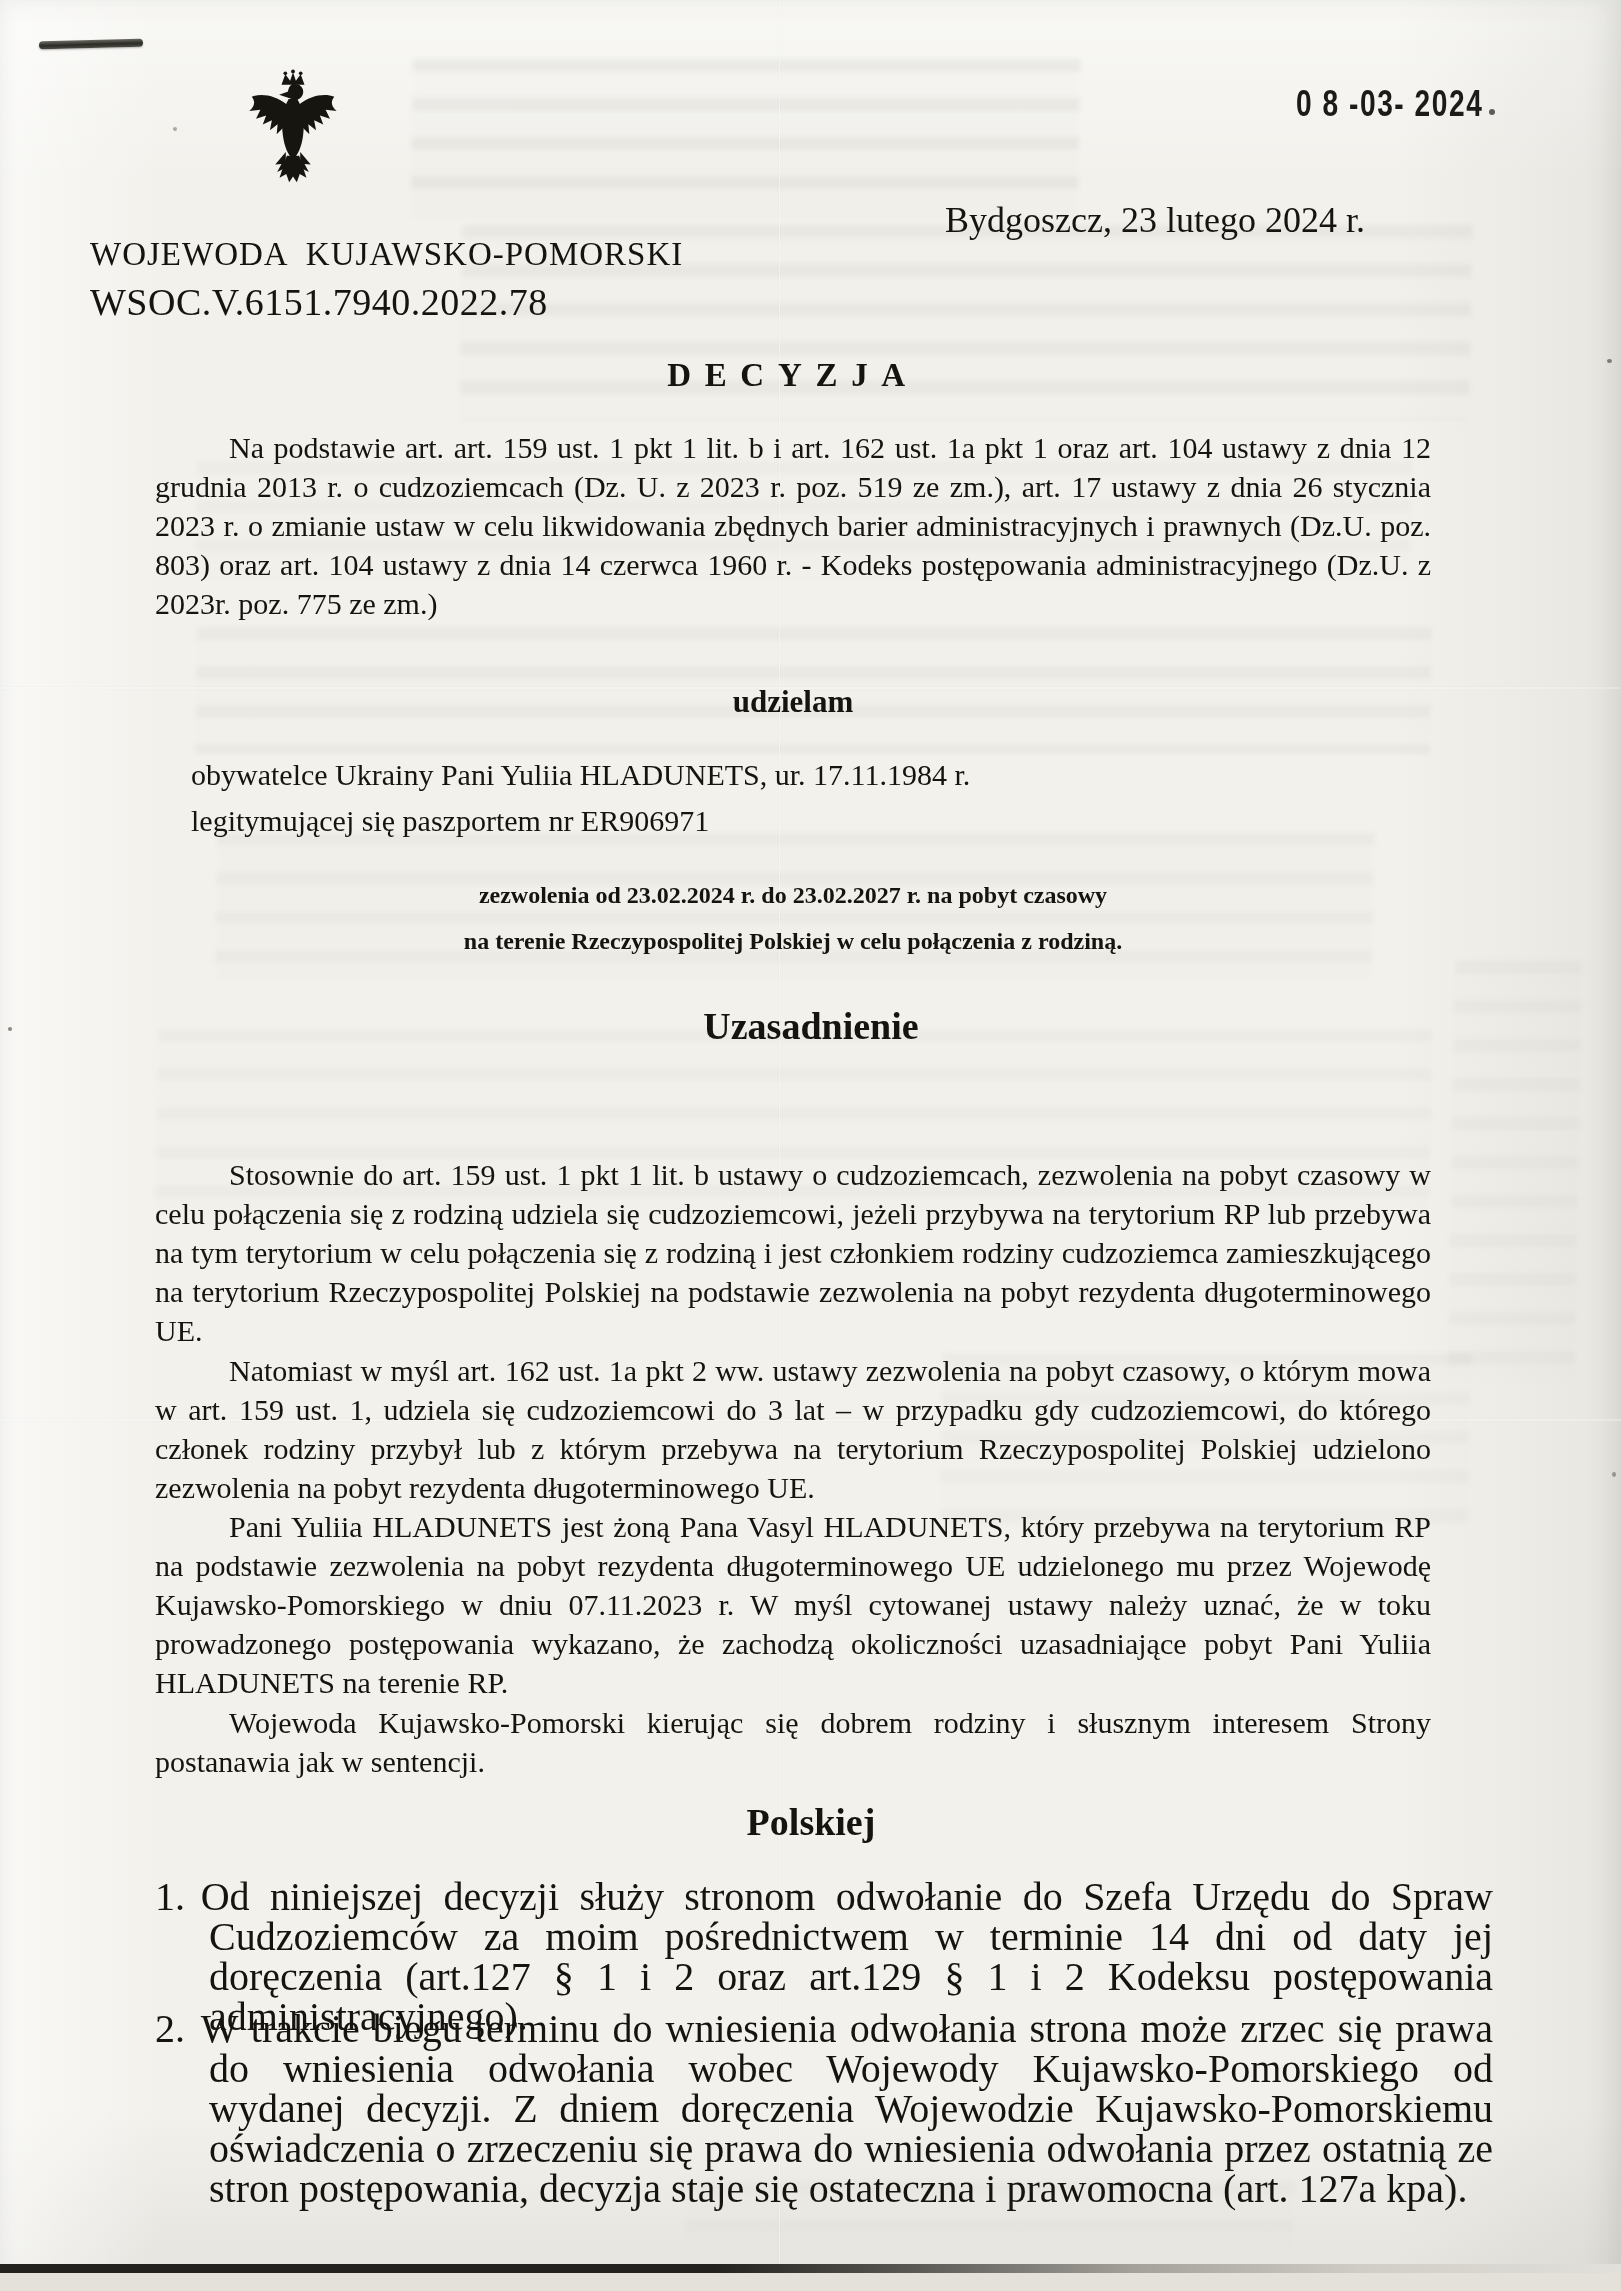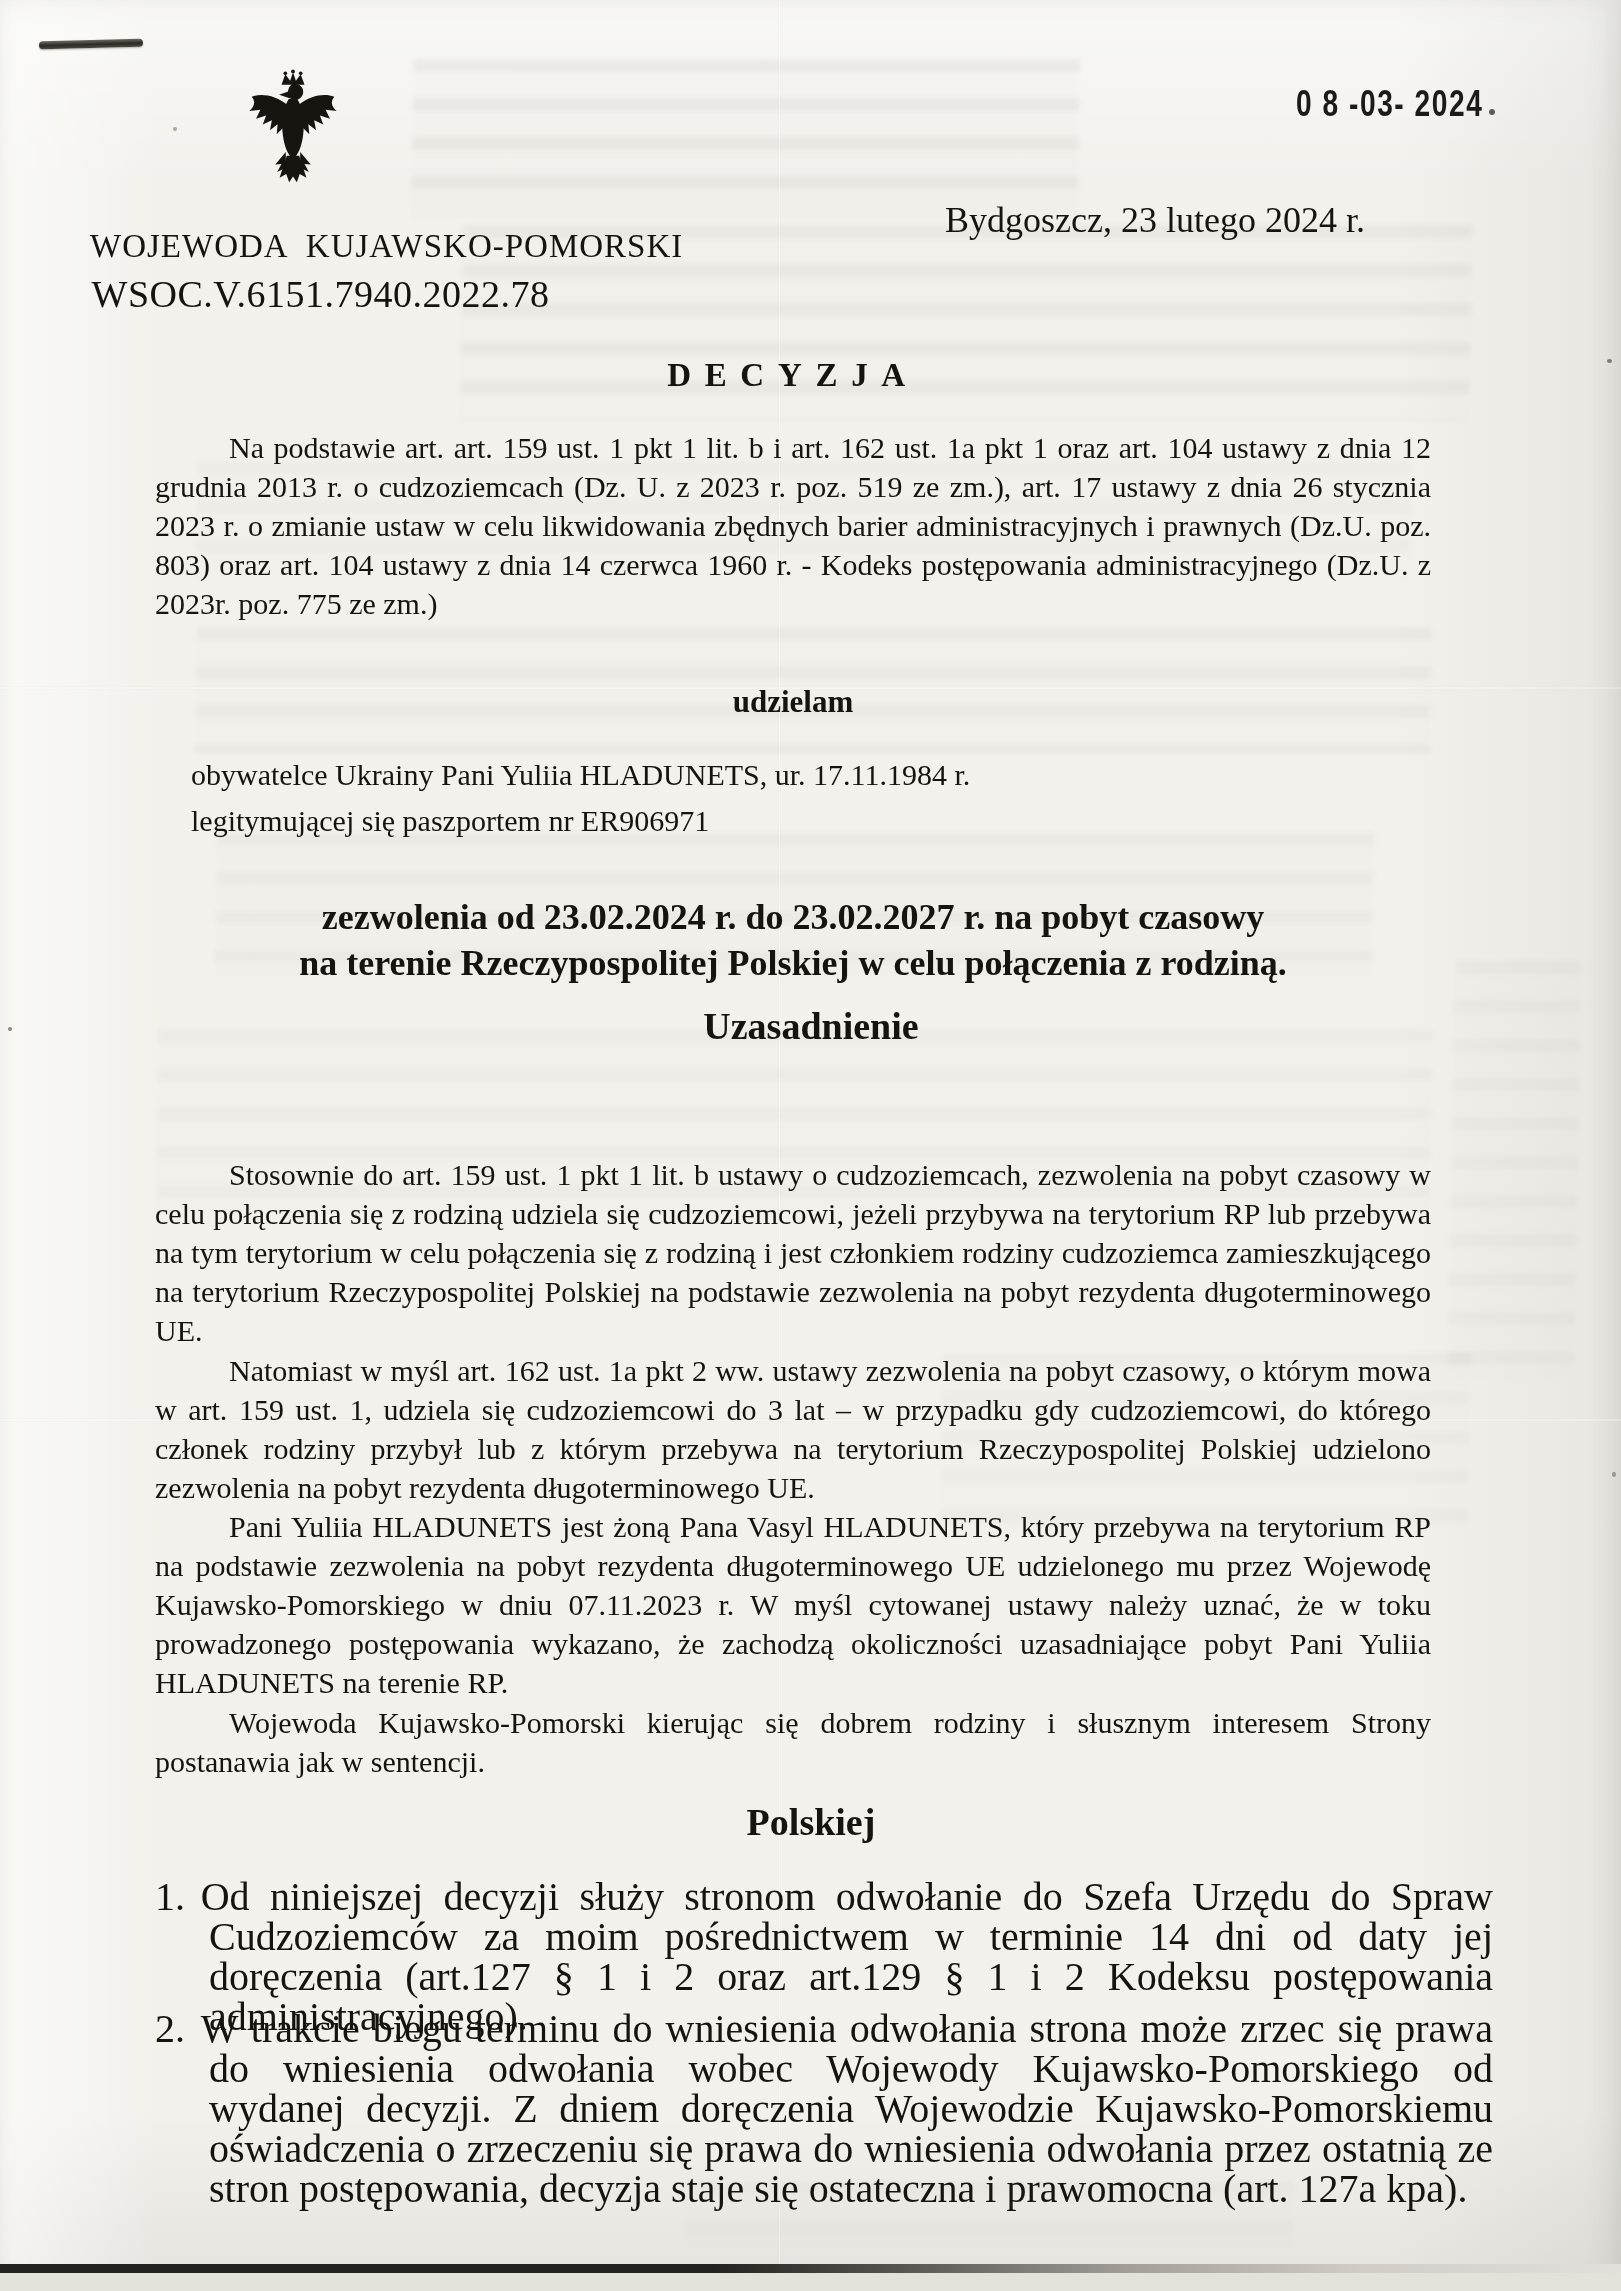--- a/index.html
+++ b/index.html
@@ -46,37 +46,37 @@
   
   .ink{position:absolute;z-index:2;}
   .stamp{
     left:1296px;top:82px;width:167px;
     font-family:"Liberation Sans","DejaVu Sans",sans-serif;
     font-weight:bold;font-size:36px;letter-spacing:2px;white-space:nowrap;
     transform:scale(.78,1.04);transform-origin:left top;
     color:#1c1b17;
   }
   .stamp-dot{left:1489px;top:109px;width:5.9px;height:5.9px;background:#3a3833;opacity:.8;}
-  .letterhead{left:90px;top:228px;width:461px;text-align:center;}
+  .letterhead{left:90px;top:236px;width:461px;}
   .authority{font-size:33px;letter-spacing:1px;word-spacing:9.8px;white-space:nowrap;}
   .case-no{font-size:38px;letter-spacing:0.5px;margin-top:6.9px;}
   .eagle{left:245px;top:55px;width:96px;height:165px;}
   .dateline{left:945px;top:199px;font-size:36px;white-space:nowrap;}
   .title{
     left:155px;top:357px;width:1276px;text-align:center;
     font-weight:bold;font-size:33px;letter-spacing:13.7px;
   }
   .para{
     left:155px;width:1276px;margin:0;
     font-size:30px;line-height:39px;text-align:justify;
   }
   .indent{text-indent:74px;}
   .plain{left:155px;width:1276px;font-size:30px;line-height:39px;margin-left:36px;}
   .center-bold{left:155px;width:1276px;text-align:center;font-weight:bold;font-size:31px;}
-  .center-bold.big{font-size:36px;margin-top:14px;}
+  .center-bold.big{font-size:24px;}
   .section-heading{left:173px;width:1276px;text-align:center;font-weight:bold;font-size:38px;}
   .item{
     left:155px;width:1284px;margin:0;
     font-size:40px;line-height:40px;text-align:justify;
     padding-left:54px;text-indent:-54px;
   }
   .item .num{margin-right:15.7px;}
 </style>
 </head>
 <body>

